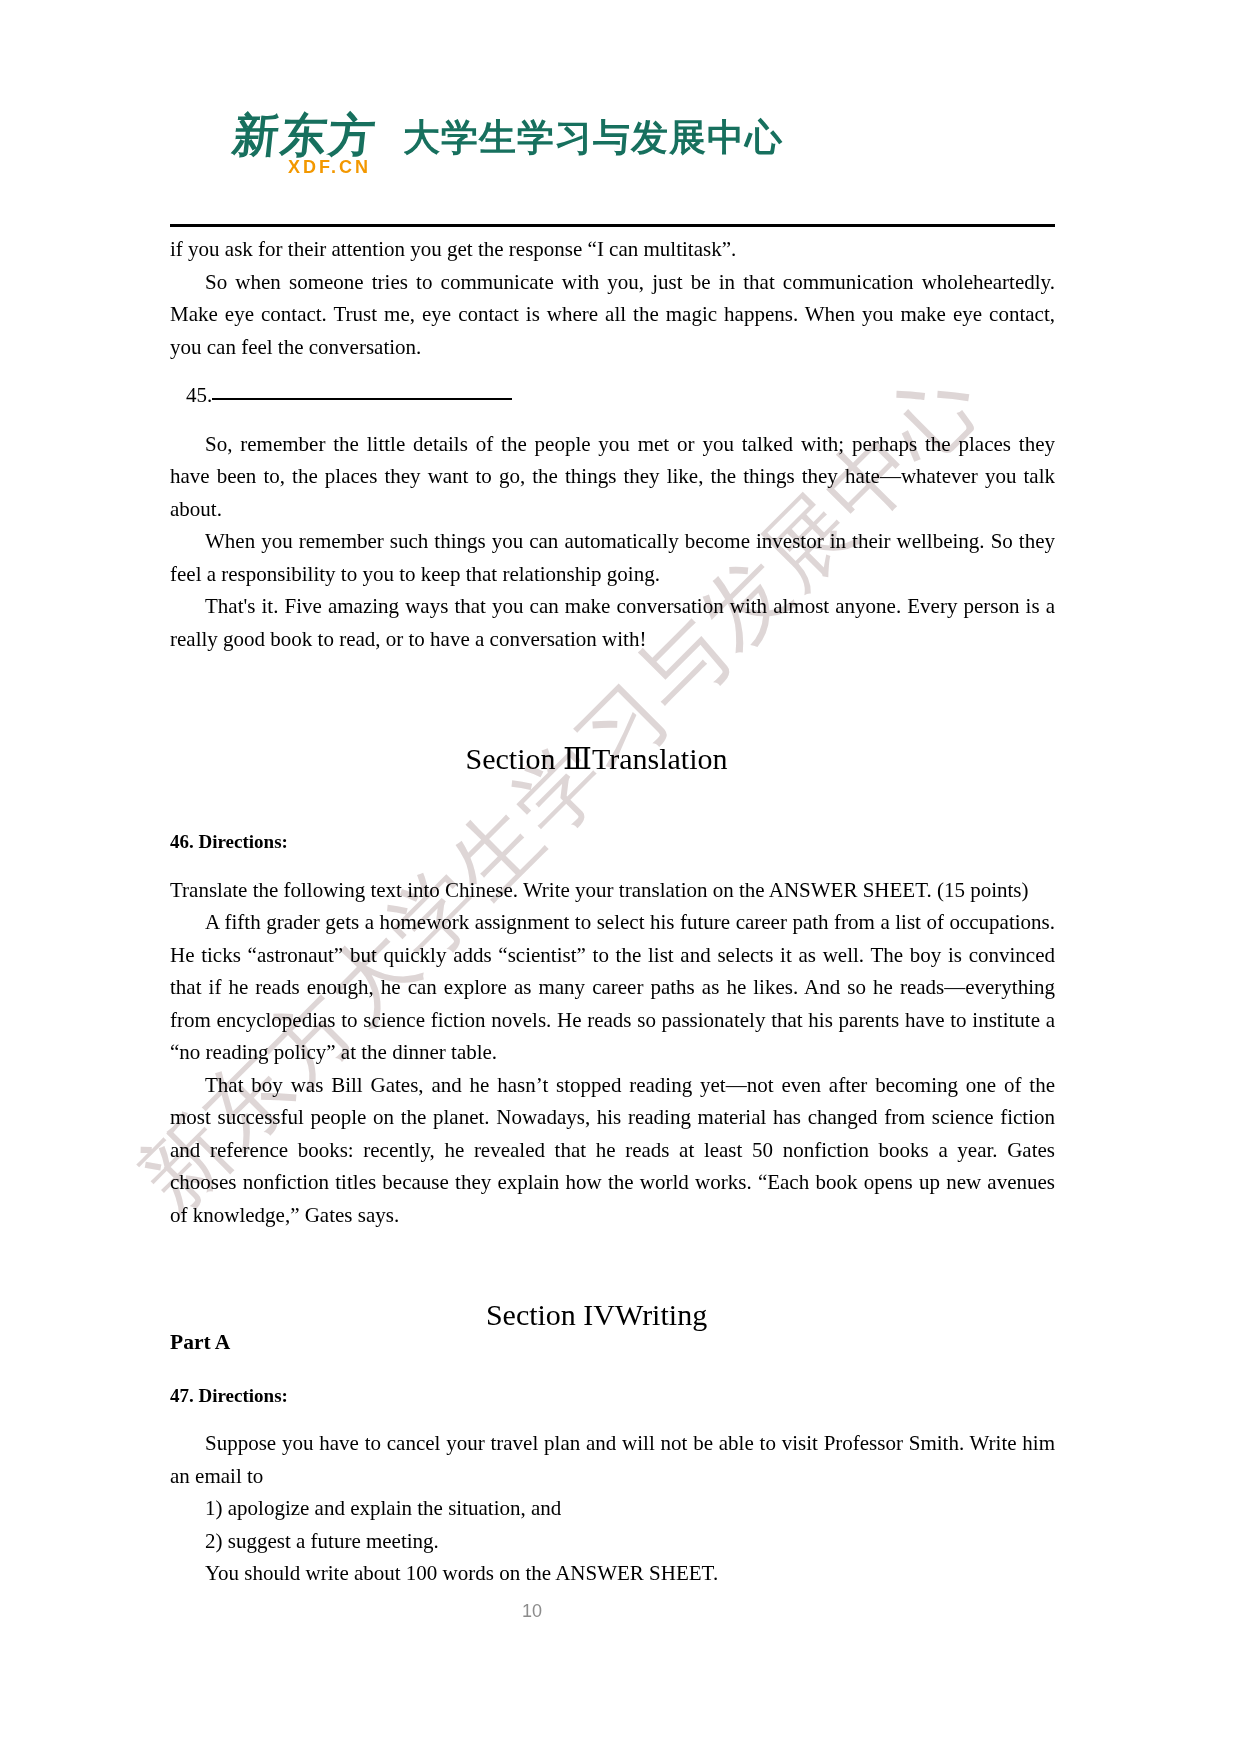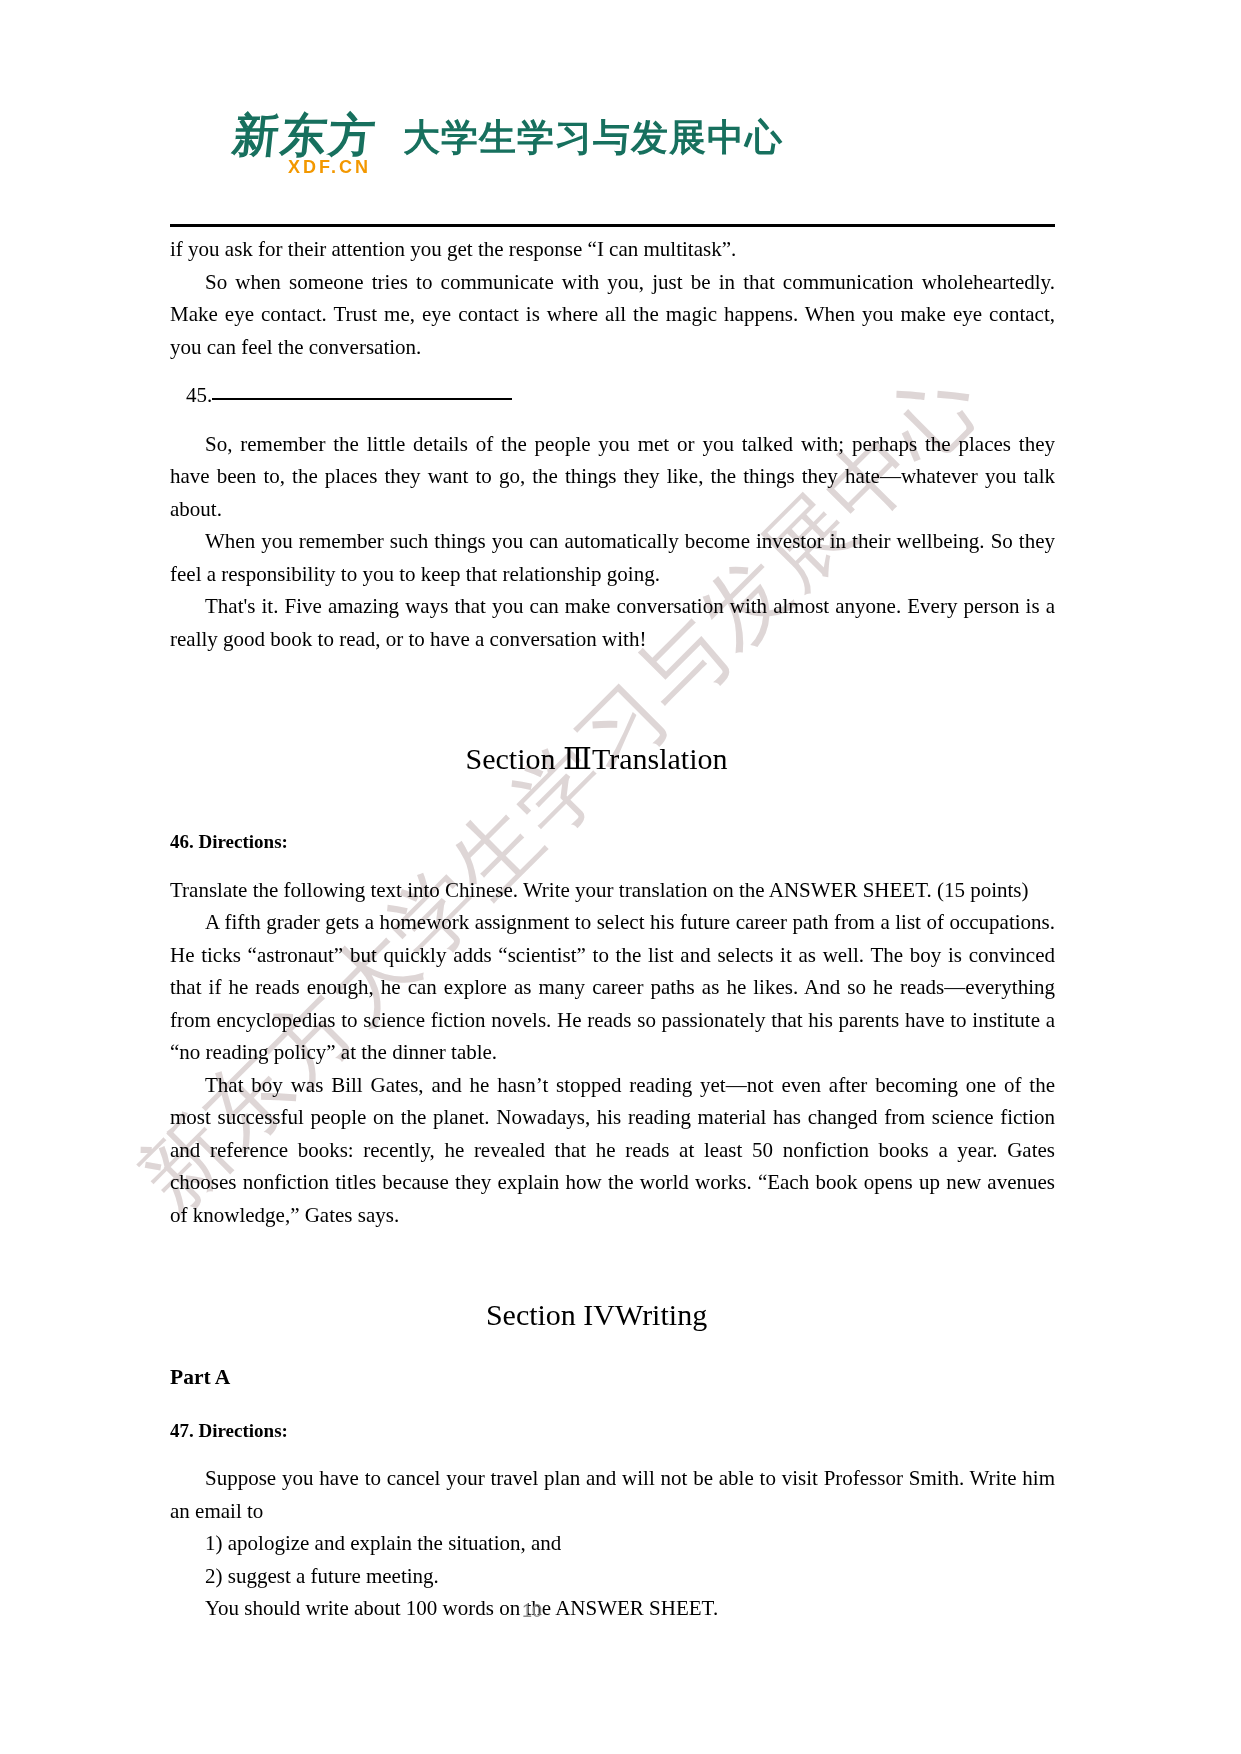--- a/index.html
+++ b/index.html
@@ -57,21 +57,21 @@
   }
   .block-intro{top:233px;}
   .section-heading{
     position:absolute;left:154px;width:885px;z-index:1;
     display:flex;justify-content:center;
     font-size:30px;font-weight:normal;line-height:42px;
   }
   .heading-3{top:738px;}
   .heading-4{top:1294px;}
   .block-s3{top:826px;}
-  .block-s4{top:1361px;}
+  .block-s4{top:1326px;}
   .dir-label{font-weight:bold;margin:0 0 15px 0;font-size:19px;}
   .part-label{font-weight:bold;margin:0 0 21px 0;font-size:21.5px;}
   .list-line{margin:0;text-indent:35px;text-align:left;}
   .footer-pagenum{
     position:absolute;left:0;top:1601px;width:1064px;text-align:center;
     font-size:18px;color:#8c8c8c;z-index:1;
     font-family:"Liberation Sans","DejaVu Sans",sans-serif;
   }
 </style>
 </head>

